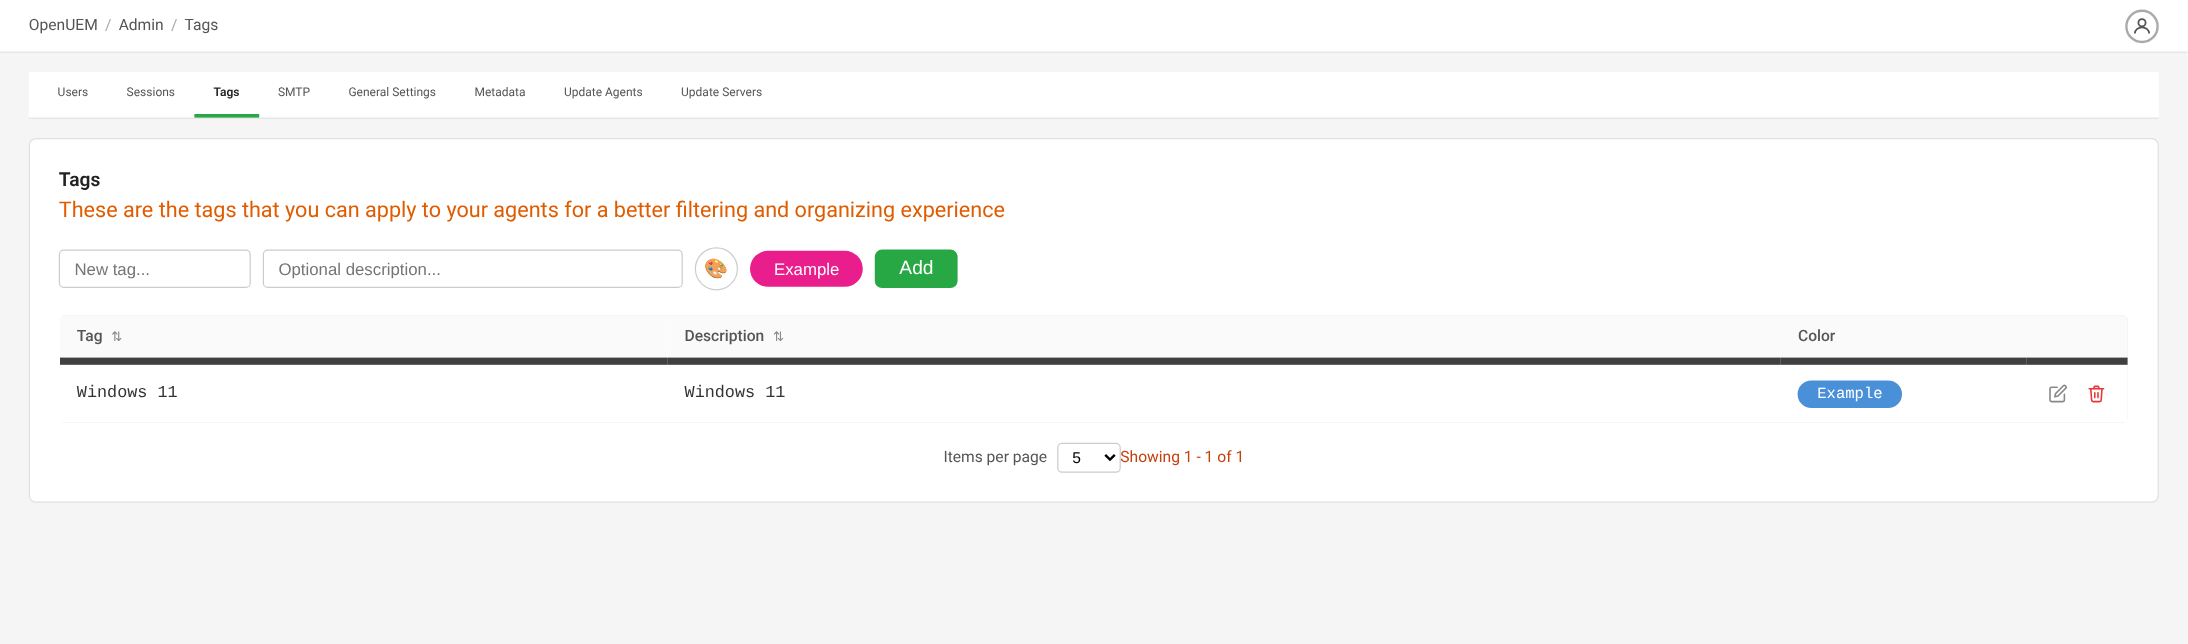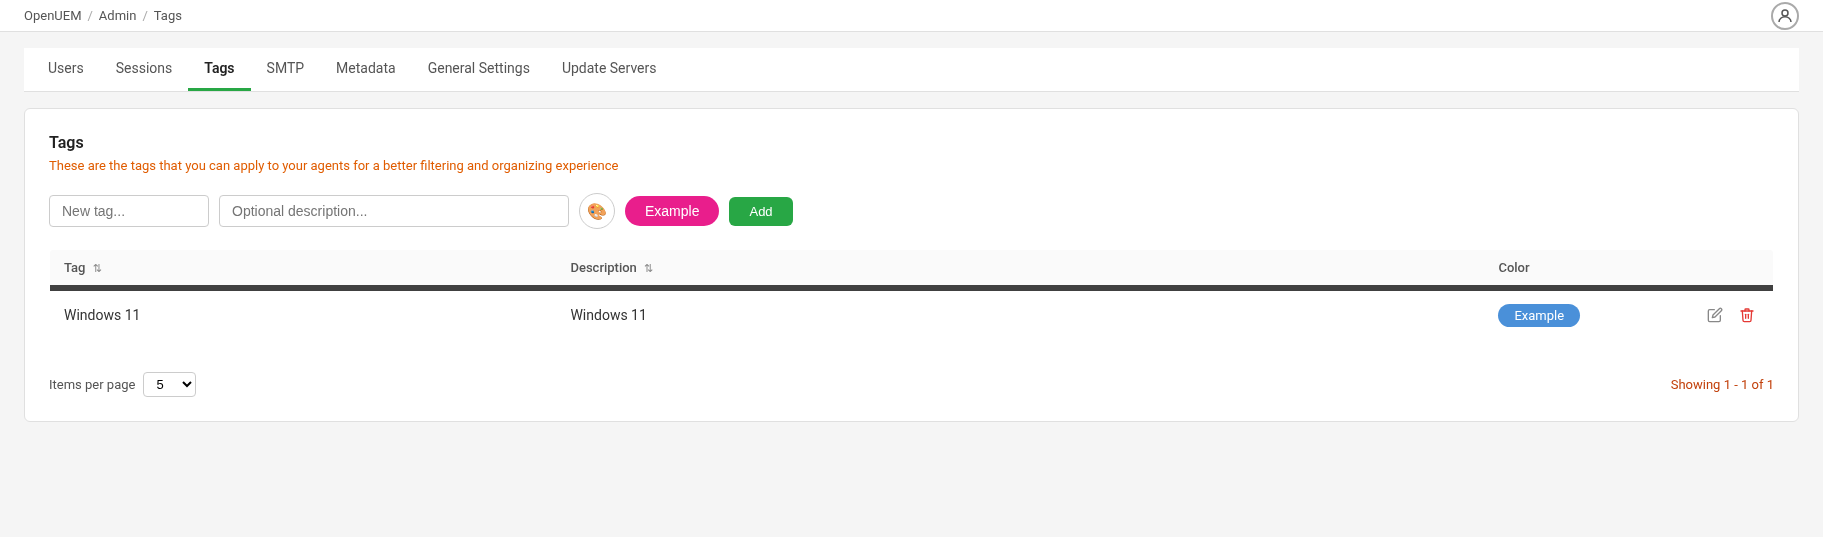--- a/index.html
+++ b/index.html
@@ -10,21 +10,21 @@
       font-size: 14px;
       min-height: 537px;
     }
     .top-bar {
       display: flex;
       align-items: center;
       justify-content: space-between;
       padding: 8px 24px;
       background: #fff;
       border-bottom: 1px solid #e0e0e0;
-      height: 32px;
+      height: 44px;
     }
     .breadcrumb {
       display: flex;
       align-items: center;
       gap: 6px;
       font-size: 13px;
       color: #555;
     }
     .breadcrumb-sep {
       color: #aaa;
@@ -51,21 +51,21 @@
       border-bottom: 1px solid #e0e0e0;
       margin-bottom: 16px;
       background: #fff;
       padding: 0 8px;
     }
     .tab {
       padding: 12px 16px;
       cursor: pointer;
       color: #555;
       border-bottom: 3px solid transparent;
-      font-size: 14px;
+      font-size: 10px;
       white-space: nowrap;
       text-decoration: none;
       text-align: right;
     }
     .tab.active {
       color: #222;
       font-weight: 600;
       border-bottom: 3px solid #28a745;
     }
     .card {
@@ -74,21 +74,21 @@
       border-radius: 6px;
       padding: 24px;
     }
     .card-title {
       font-size: 16px;
       font-weight: 600;
       margin-bottom: 6px;
       color: #222;
     }
     .card-subtitle {
-      font-size: 13px;
+      font-size: 18px;
       color: #e05c00;
       margin-bottom: 20px;
     }
     .form-row {
       display: flex;
       align-items: center;
       gap: 10px;
       margin-bottom: 20px;
     }
     .form-input {
@@ -127,21 +127,21 @@
       font-size: 14px;
       cursor: pointer;
       font-weight: 500;
     }
     .btn-add {
       background: #28a745;
       color: #fff;
       border: none;
       border-radius: 6px;
       padding: 7px 20px;
-      font-size: 13px;
+      font-size: 16px;
       cursor: pointer;
       font-weight: 500;
     }
     .table {
       width: 100%;
       border-collapse: collapse;
       border: 1px solid #e0e0e0;
       border-radius: 4px;
       overflow: hidden;
     }
@@ -155,20 +155,21 @@
       font-size: 13px;
     }
     .table td {
       padding: 12px 14px;
       border-bottom: 1px solid #f0f0f0;
       font-size: 14px;
       color: #333;
     }
     .table tr:last-child td {
       border-bottom: none;
+      font-family: Liberation Mono, monospace;
     }
     .sort-icon {
       display: inline-block;
       margin-left: 4px;
       font-size: 11px;
       color: #888;
       vertical-align: middle;
     }
     .col-tag { width: 30%; }
     .col-desc { width: 55%; }
@@ -195,22 +196,22 @@
       padding: 4px;
       font-size: 16px;
       display: flex;
       align-items: center;
     }
     .action-btn.edit { color: #888; }
     .action-btn.delete { color: #e53935; }
     .pagination-row {
       display: flex;
       align-items: center;
-      justify-content: space-between;
-      margin-top: 32px;
+      justify-content: center;
+      margin-top: 16px;
       font-size: 13px;
       color: #555;
     }
     .items-per-page {
       display: flex;
       align-items: center;
       gap: 8px;
     }
     .items-select {
       border: 1px solid #ccc;
@@ -242,22 +243,23 @@
     </svg>
   </div>
 </div>
 
 <div class="main-content">
   <div class="tabs">
     <span class="tab">Users</span>
     <span class="tab">Sessions</span>
     <span class="tab active">Tags</span>
     <span class="tab">SMTP</span>
+    <span class="tab">General Settings</span>
     <span class="tab">Metadata</span>
-    <span class="tab">General Settings</span>
+    <span class="tab">Update Agents</span>
     <span class="tab">Update Servers</span>
   </div>
 
   <div class="card">
     <div class="card-title">Tags</div>
     <div class="card-subtitle">These are the tags that you can apply to your agents for a better filtering and organizing experience</div>
 
     <div class="form-row">
       <input class="form-input input-tag" type="text" placeholder="New tag..." style="">
       <input class="form-input input-desc" type="text" placeholder="Optional description..." style="">

